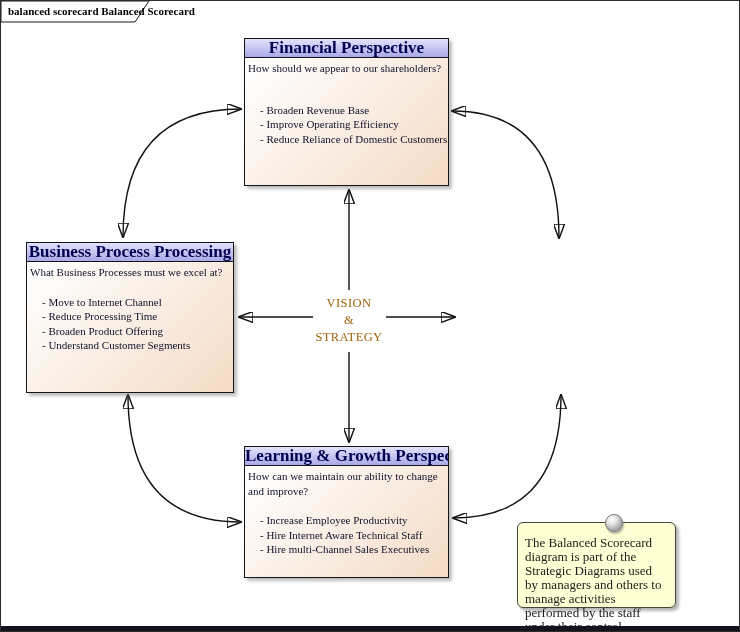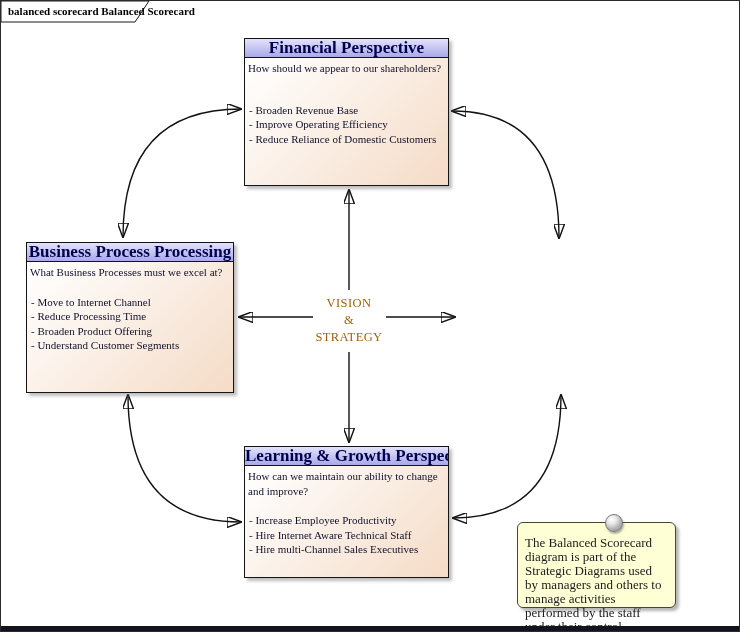--- a/index.html
+++ b/index.html
@@ -24,21 +24,21 @@
   .pbox .hdr{
     height:18px;border-bottom:1px solid #141414;
     background:linear-gradient(#e3e2fb,#a9a9e8);
     font-size:17px;font-weight:700;color:#000050;text-align:center;line-height:18px;
     overflow:hidden;white-space:nowrap;
   }
   .pbox .body{padding:3px 3px 0 3px;font-size:11px;line-height:14.5px;color:#10102a;}
   .pbox .question{margin:0;}
   .pbox .question.gap-large{margin-bottom:27px;}
   .pbox .question.gap-small{margin-bottom:15px;}
-  .pbox ul{list-style:none;margin:1px;padding:0;}
+  .pbox ul{list-style:none;margin:12px;padding:0;}
   .pbox li{margin:0;padding:0;white-space:nowrap;}
   #box-financial{left:243px;top:37px;width:205px;height:148px;}
   #box-business{left:25px;top:241px;width:208px;height:151px;}
   #box-customer{left:458px;top:241px;width:208px;height:151px;}
   #box-learning{left:243px;top:445px;width:205px;height:132px;}
   
   #center-label{
     position:absolute;left:288px;top:294px;width:120px;text-align:center;
     font-size:12.5px;line-height:17px;color:#a16207;letter-spacing:.4px;
   }

